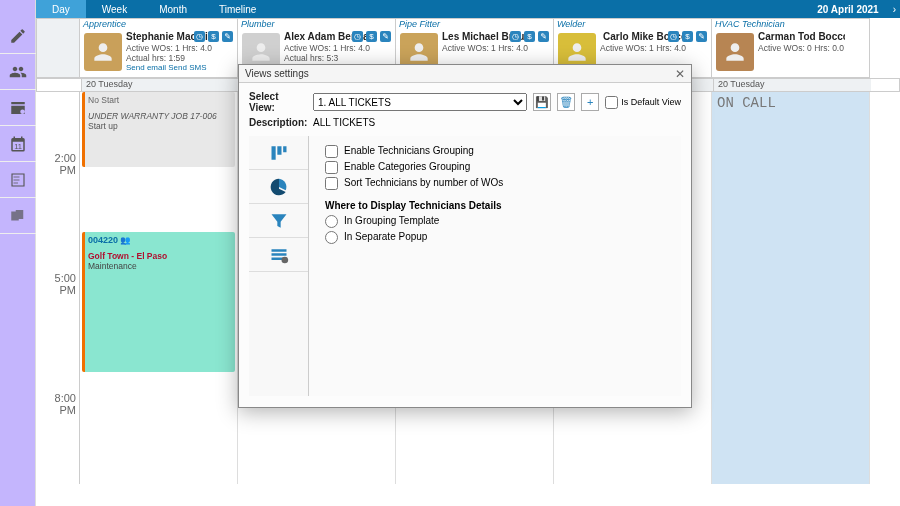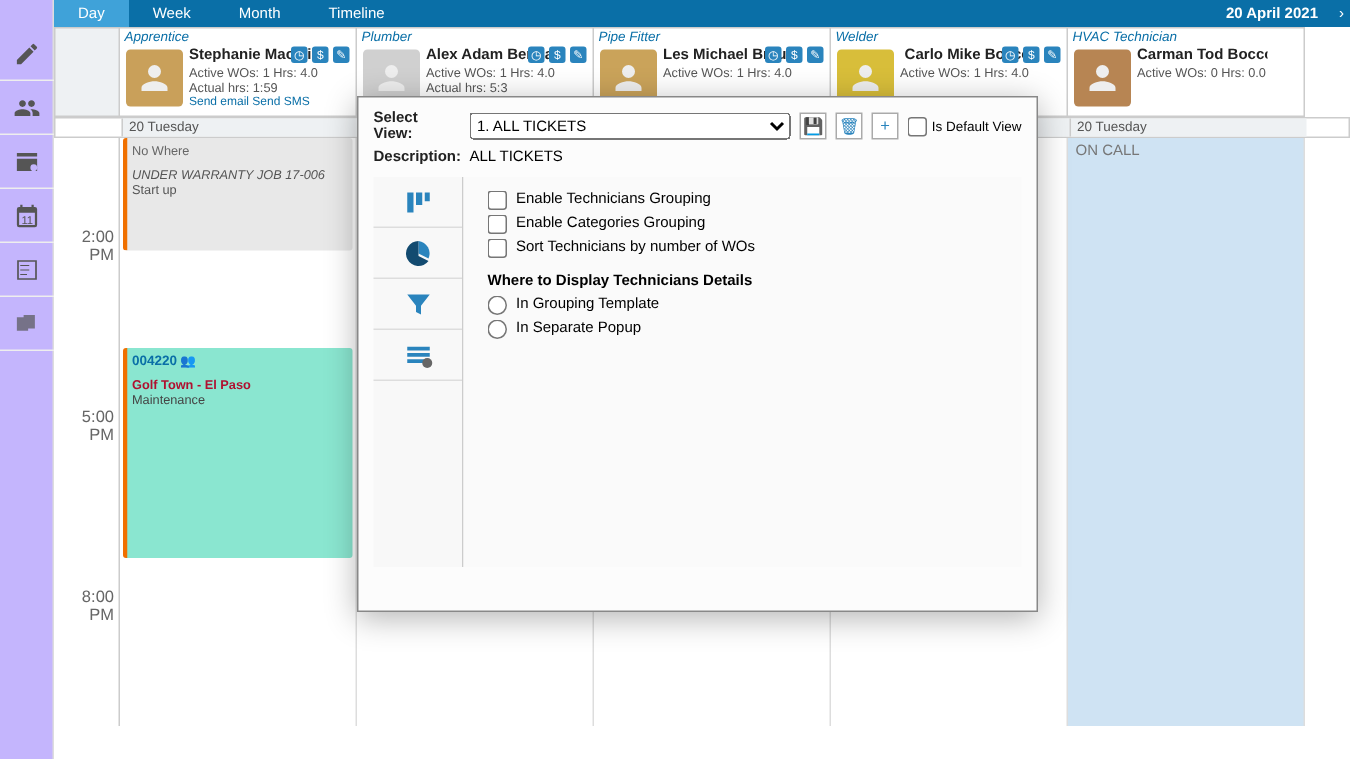--- a/index.html
+++ b/index.html
@@ -38,21 +38,21 @@
 .dayhdr .cell { flex: 0 0 158px; font-size: 9px; padding-left: 4px; color:#555; border-left: 1px solid #ccc; background:#eef1f3; }
 .timegrid { position: absolute; top: 14px; left: 0; right: 0; bottom: 0; }
 .timecol { width: 44px; position: absolute; left: 0; top: 0; bottom: 0; border-right: 1px solid #ccc; }
 .timecol .tlabel { position: absolute; left: 0; width: 44px; text-align: right; padding-right: 4px; font-size: 11px; color:#666; }
 .cols { position: absolute; left: 44px; top: 0; bottom: 0; right: 0; display: flex; }
 .cols .col { flex: 0 0 158px; border-right: 1px solid #ddd; position: relative; background: #fff; }
 .cols .col.blue { background: #cfe3f3; }
 .appt { position: absolute; left: 2px; right: 2px; border-radius: 2px; font-size: 8.5px; padding: 3px; overflow:hidden; }
 .appt .num { font-weight: bold; color:#0a6fa7; font-size:9px; }
 .appt .cust { font-weight: bold; color:#b01030; font-size: 8.5px; }
-.oncall { position: absolute; left: 2px; top: 0; font-size: 10px; color:#777; padding:3px; }
+.oncall { position: absolute; left: 2px; top: 0; font-size: 14px; color:#777; padding:3px;font-family:Liberation Mono, monospace; }
 
 
 .footer { position: absolute; bottom: 0; left: 36px; right: 0; height: 22px; background: #f3f3f3; border-top: 1px solid #ccc; display:flex; align-items:center; font-size: 10px; padding: 0 6px; gap: 8px; }
 .footer .icons { display: flex; gap: 6px; }
 .footer .fi { width: 14px; height: 14px; background:#888; border-radius:2px; display:flex; align-items:center; justify-content:center; color:#fff; font-size:9px;}
 
 
 .modal { position: absolute; top: 64px; left: 238px; width: 454px; height: 344px; background: #fcfcfc; border: 1px solid #888; box-shadow: 0 4px 20px rgba(0,0,0,0.3); z-index: 20; font-size: 11px;}
 .modal-title { height: 18px; padding: 0 6px; display: flex; align-items: center; font-size: 10px; color: #333; border-bottom: 1px solid #ccc; background:#f5f5f5; }
 .modal-title .close { margin-left: auto; cursor: pointer; color:#666; font-size: 12px; }
@@ -215,21 +215,21 @@
     </div>
     <div class="timegrid">
       <div class="timecol">
         <div class="tlabel" style="top:60px">2:00 PM</div>
         <div class="tlabel" style="top:180px">5:00 PM</div>
         <div class="tlabel" style="top:300px">8:00 PM</div>
       </div>
       <div class="cols">
         <div class="col">
           <div class="appt" style="top:0; height:75px; background:#e8e8e8; border-left:3px solid #f07000;">
-            <div style="color:#666">No Where</div>
+            <div style="color:#666">No Start</div>
             <div style="font-style:italic;color:#555;margin-top:6px">UNDER WARRANTY JOB 17-006</div>
             <div style="color:#555">Start up</div>
           </div>
           <div class="appt" style="top:140px; height:140px; background:#8ae6d0; border-left:3px solid #f07000;">
             <span class="num">004220</span> <span style="color:#0a6fa7">👥</span>
             <div class="cust" style="margin-top:6px">Golf Town - El Paso</div>
             <div style="color:#444">Maintenance</div>
           </div>
         </div>
         <div class="col"></div>
@@ -237,20 +237,24 @@
         <div class="col"></div>
         <div class="col blue">
           <div class="oncall">ON CALL</div>
         </div>
       </div>
     </div>
   </div>
 
 
   <div class="modal">
+    <div class="modal-title">
+      <span>Views settings</span>
+      <span class="close">✕</span>
+    </div>
     <div class="modal-body">
       <div class="form-row">
         <div class="lbl">Select View:</div>
         <select>
           <option>1. ALL TICKETS</option>
         </select>
         <div class="icon-btn">💾</div>
         <div class="icon-btn">🗑</div>
         <div class="icon-btn">+</div>
         <label style="display:flex;align-items:center;gap:3px;font-size:9px;white-space:nowrap">

